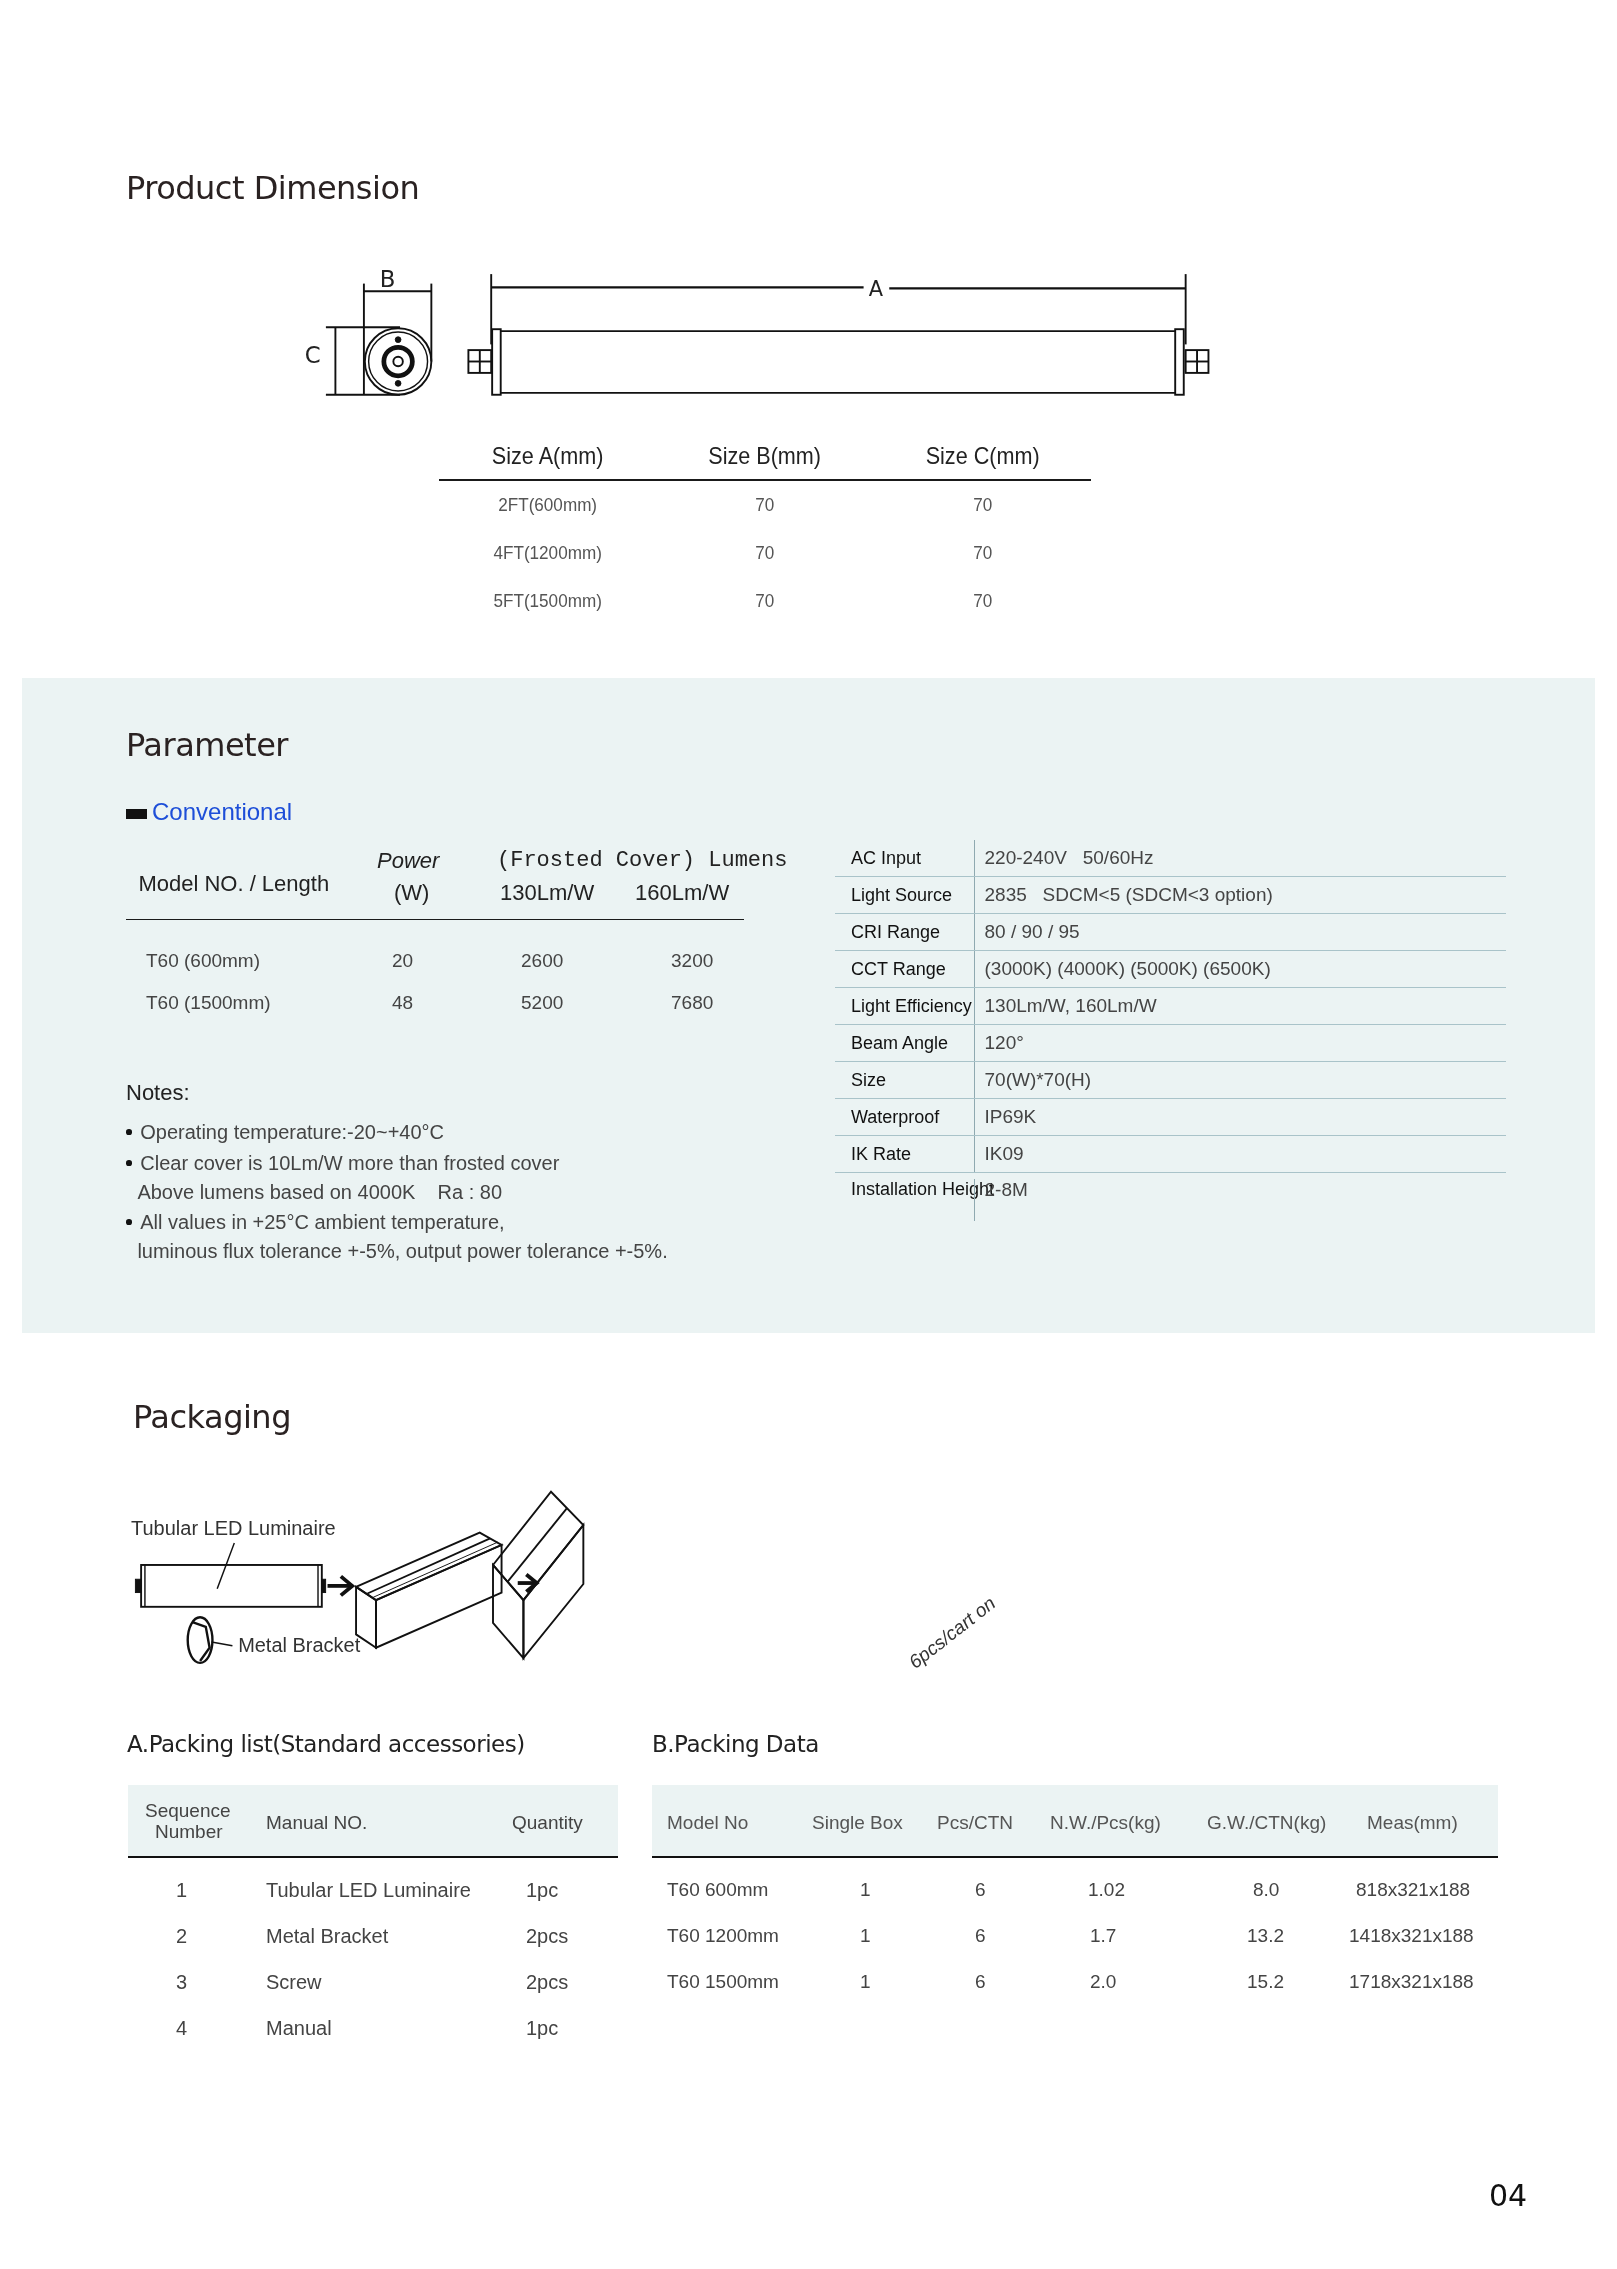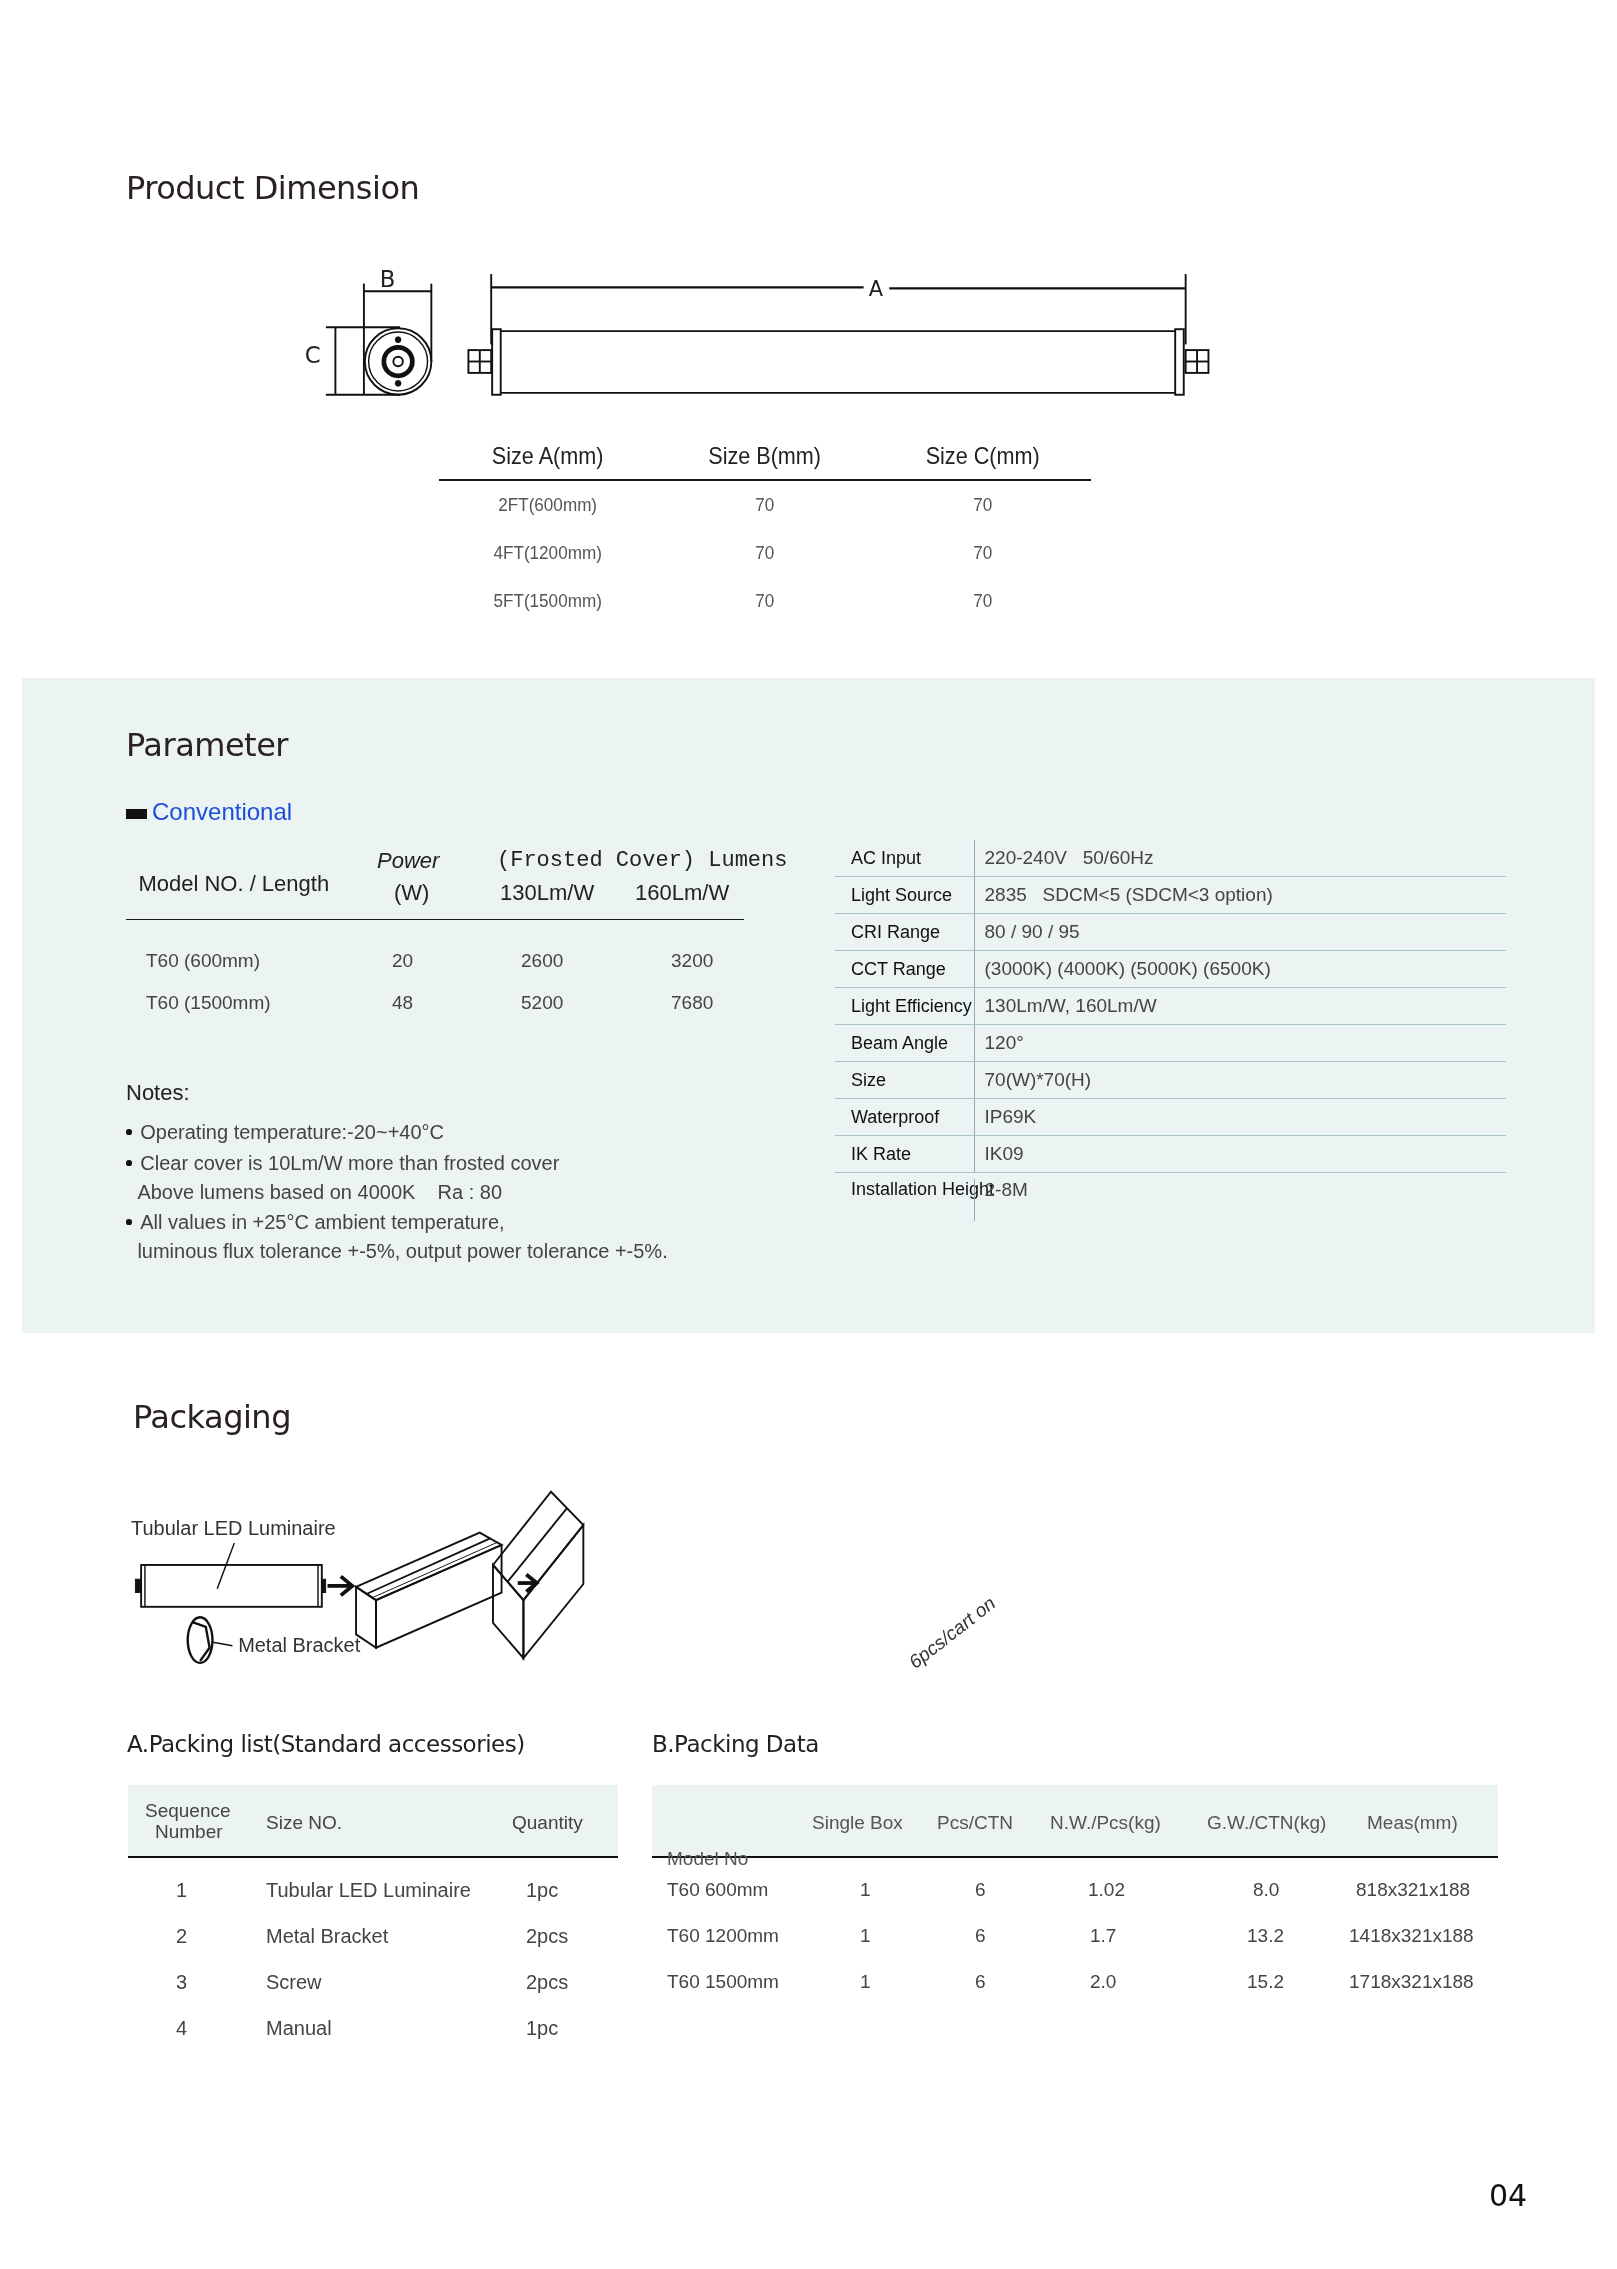--- a/index.html
+++ b/index.html
@@ -250,21 +250,21 @@
   <text x="0" y="0" font-size="20" fill="#333" font-family="Liberation Sans, sans-serif" font-style="italic" transform="translate(832,195) rotate(-38)">6pcs/cart on</text>
 </svg>
 
 <div class="sub-title" style="left:127px; top:1731px;">A.Packing list(Standard accessories)</div>
 <div class="sub-title" style="left:652px; top:1731px;">B.Packing Data</div>
 
 <div class="pa">
   <div class="pa-head">
     <span style="left:17px; top:15px;">Sequence</span>
     <span style="left:27px; top:36px;">Number</span>
-    <span style="left:138px; top:27px;">Size NO.</span>
+    <span style="left:138px; top:27px;">Manual NO.</span>
     <span style="left:384px; top:27px;">Quantity</span>
   </div>
   <div class="pa-row">
     <span style="left:48px;">1</span>
     <span style="left:138px;">Tubular LED Luminaire</span>
     <span style="left:398px;">1pc</span>
   </div>
   <div class="pa-row">
     <span style="left:48px;">2</span>
     <span style="left:138px;">Metal Bracket</span>
@@ -277,21 +277,21 @@
   </div>
   <div class="pa-row">
     <span style="left:48px;">4</span>
     <span style="left:138px;">Manual</span>
     <span style="left:398px;">1pc</span>
   </div>
 </div>
 
 <div class="pb">
   <div class="pb-head">
-    <span style="left:15px;margin-top:36px;">Model No</span>
+    <span style="left:15px;">Model No</span>
     <span style="left:160px;">Single Box</span>
     <span style="left:285px;">Pcs/CTN</span>
     <span style="left:398px;">N.W./Pcs(kg)</span>
     <span style="left:555px;">G.W./CTN(kg)</span>
     <span style="left:715px;">Meas(mm)</span>
   </div>
   <div class="pb-row">
     <span style="left:15px;">T60 600mm</span>
     <span style="left:208px;">1</span>
     <span style="left:323px;">6</span>

